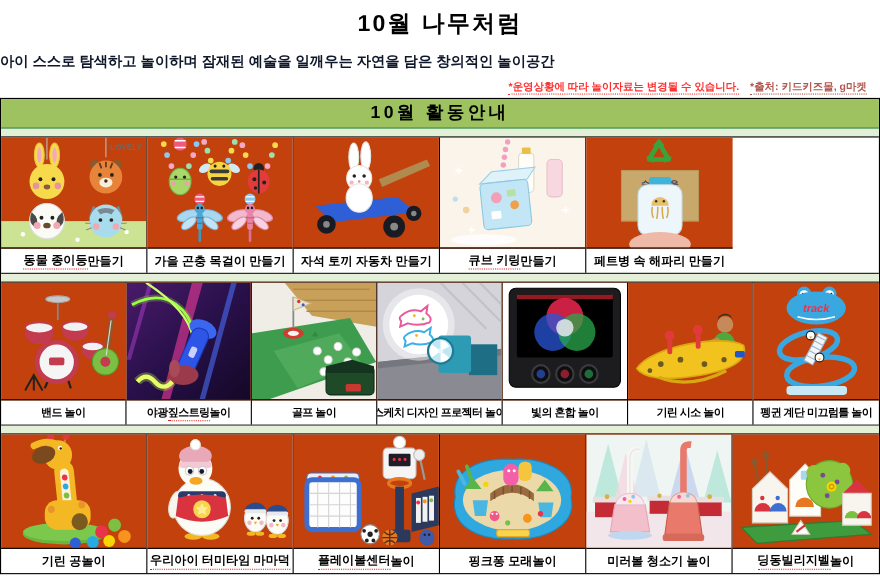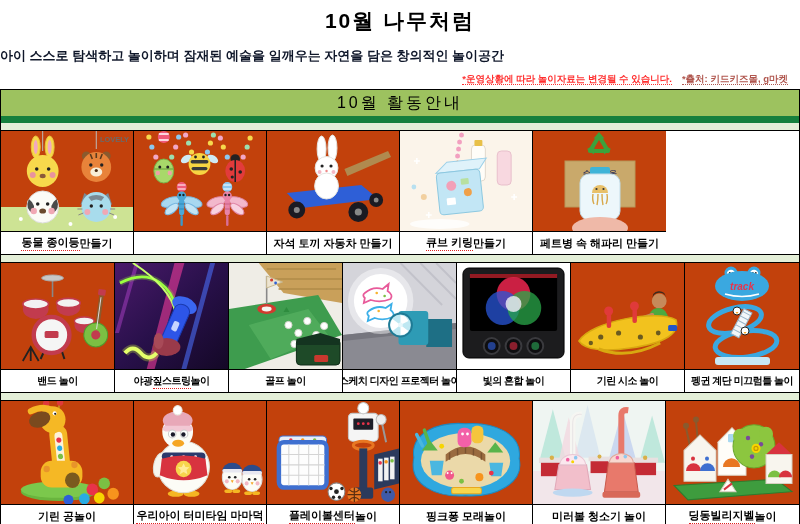--- a/index.html
+++ b/index.html
@@ -3,21 +3,21 @@
 <meta charset="utf-8">
 <style>
   html,body{margin:0;padding:0;background:#fff;}
   body{width:800px;height:524px;overflow:hidden;font-family:"Liberation Sans",sans-serif;color:#000;}
   .title{text-align:center;font-size:21px;font-weight:bold;letter-spacing:2px;padding-top:7px;}
   .subtitle{font-size:13px;font-weight:bold;color:#0f172a;margin-top:12px;}
   .noteline{text-align:right;font-size:9.5px;font-weight:bold;padding-right:12px;margin-top:8px;margin-bottom:3px;}
   .note{color:#FF3030;border-bottom:1px dotted #FF3030;margin-right:10px;}
   .source{color:#B0564E;border-bottom:1px dotted #B0564E;}
   .tbl{border:1px solid #000;}
-  .thead{background:#9DC25F;border-bottom:7px solid #15803d;text-align:center;font-size:16px;font-weight:normal;height:26px;line-height:26px;letter-spacing:3px;}
+  .thead{background:#9DC25F;border-bottom:1px solid #15803d;text-align:center;font-size:16px;font-weight:bold;height:26px;line-height:26px;letter-spacing:3px;}
   .strip{background:#E4EFD8;height:7px;border-bottom:1px solid #000;}
   .grid{display:grid;border-bottom:1px solid #000;}
   .g6{grid-template-columns:repeat(6,1fr);}
   .g7{grid-template-columns:repeat(7,1fr);}
   .r3{border-bottom:none;}
   .cell{border-right:1px solid #000;display:flex;flex-direction:column;min-width:0;}
   .cell:last-child{border-right:none;}
   .img{border-bottom:1px solid #000;background:#c2410c;overflow:hidden;}
   .r1 .img{height:100px;}
   .r2 .img{height:106px;}
@@ -196,20 +196,21 @@
             <ellipse cx="10" cy="4" rx="8" ry="3.8" fill="#F8D2E0" stroke="#E088A8" transform="rotate(38 10 4)"></ellipse>
             <circle cx="0" cy="-9" r="4.6" fill="#E884A8"></circle>
               <rect x="-2.6" y="-6" width="5.2" height="16" rx="2.6" fill="#E884A8"></rect>
             <path d="M-2.6 -1 h5.2 M-2.6 4 h5.2" stroke="#C86088" stroke-width="1.2"></path>
             <rect x="-1.2" y="10" width="2.4" height="11" rx="1.2" fill="#D87098"></rect>
             <circle cx="-1.8" cy="-10" r="1.2" fill="#222"></circle>
               <circle cx="1.8" cy="-10" r="1.2" fill="#222"></circle>
           </g>
         </svg>
       </div>
+      <div class="cap">가을 곤충 목걸이 만들기</div>
     </div>
 
     <div class="cell">
       <div class="img">
         <svg viewBox="0 0 133 100" preserveAspectRatio="none">
           <polygon points="78,38 122,20 125,26 81,45" fill="#B08A4F"></polygon>
           <polygon points="20,62 95,54 112,68 35,77" fill="#2E5FD7"></polygon>
           <circle cx="30" cy="79" r="8.5" fill="#1A1A22"></circle>
             <circle cx="30" cy="79" r="3" fill="#888"></circle>
           <circle cx="92" cy="81" r="10" fill="#1A1A22"></circle>

